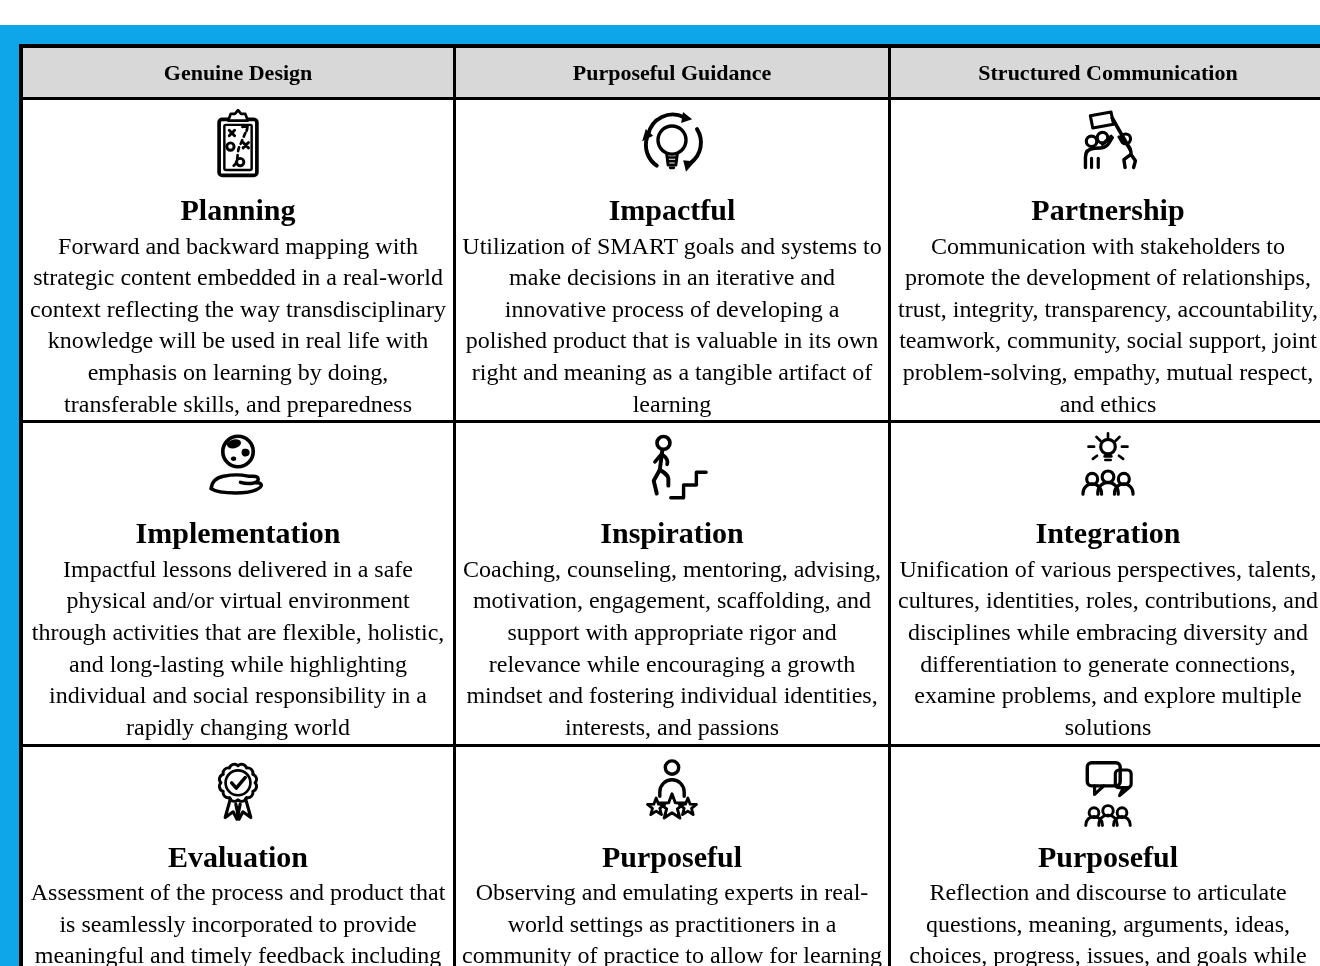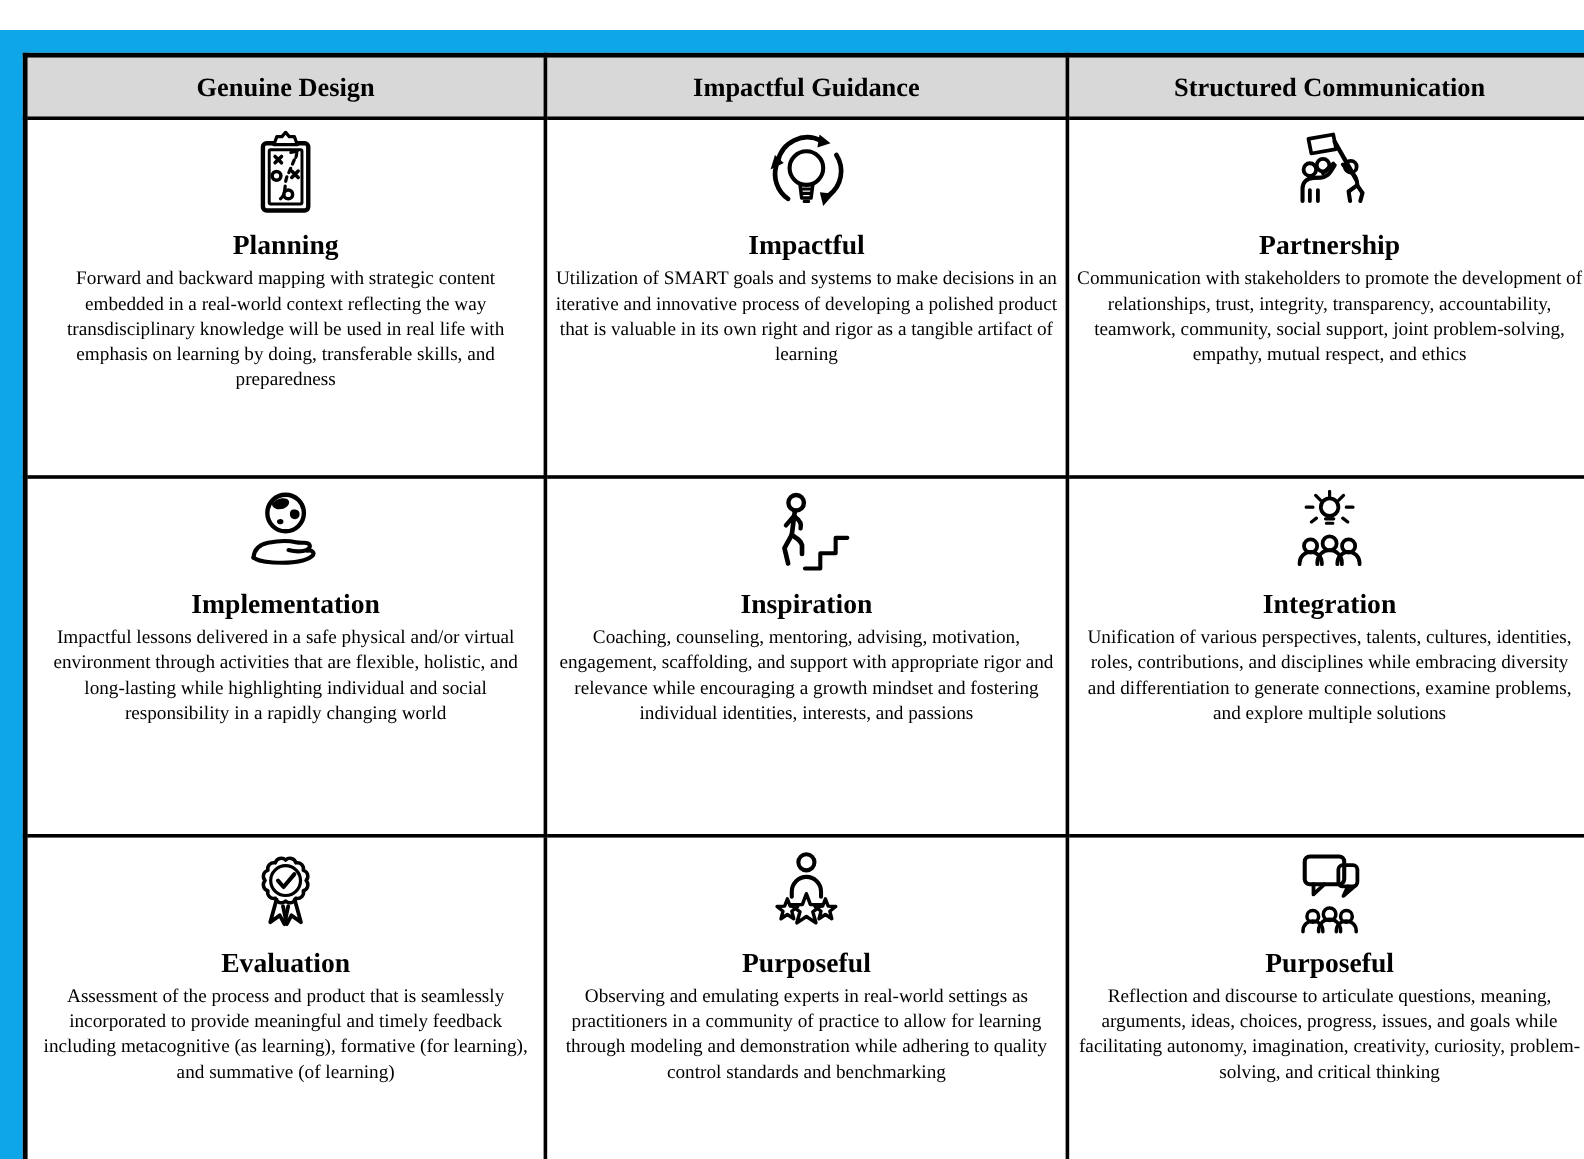--- a/index.html
+++ b/index.html
@@ -8,37 +8,37 @@
   table.framework{border-collapse:collapse;width:1310px;height:956px;table-layout:fixed;
         border:4px solid #000;background:#fff;}
   th,td{border:3px solid #000;vertical-align:top;text-align:center;overflow:hidden;}
   th.col-header{background:#d8d8d8;font-weight:bold;font-size:22px;height:45px;
         vertical-align:middle;padding:2px 4px;}
   td.cell{background:#ffffff;padding:3px 5px 0 5px;}
   tr.r1{height:299px;} tr.r2{height:299px;} tr.r3{height:304px;}
   .icon-wrap{height:84px;display:flex;align-items:center;justify-content:center;padding-top:3px;}
   .icon-wrap svg{display:block;}
   .ic{stroke:#000;fill:none;stroke-linecap:round;stroke-linejoin:round;}
-  .cell-title{font-weight:bold;font-size:23px;line-height:1.25;margin:1px 0 2px 0;}
-  .cell-desc{font-size:16px;line-height:1.318;padding:0 1px;}
+  .cell-title{font-weight:bold;font-size:30px;line-height:1.25;margin:1px 0 2px 0;}
+  .cell-desc{font-size:24px;line-height:1.318;padding:0 1px;}
 </style>
 </head>
 <body>
 
 <div class="page">
 <table class="framework">
   <colgroup>
         <col style="width:33.2%">
         <col style="width:33.3%">
         <col style="width:33.5%">
       </colgroup>
   <thead>
     <tr>
       <th class="col-header">Genuine Design</th>
-      <th class="col-header">Impactful Guidance</th>
+      <th class="col-header">Purposeful Guidance</th>
       <th class="col-header">Structured Communication</th>
     </tr>
   </thead>
   <tbody>
     <tr class="r1">
       <td class="cell">
         <div class="icon-wrap">
           <svg width="78" height="78" viewBox="0 0 64 64">
             <rect class="ic" x="16.5" y="8.5" width="31" height="46" rx="2.5" stroke-width="3"></rect>
             <rect class="ic" x="20.8" y="13" width="22.4" height="37" rx="1" stroke-width="2"></rect>
@@ -62,21 +62,21 @@
             <path class="ic" d="M28.2 39.8 H35.8 M28.6 42.8 H35.4 M30.5 48.3 H33.5" stroke-width="2.2"></path>
             <path class="ic" d="M12.5 21 A20.5 20.5 0 0 1 42 6.8" stroke-width="3.2"></path>
             <polygon points="41,2.5 48.5,8.5 39.5,11.5" fill="#000"></polygon>
             <path class="ic" d="M52.5 16.5 A20.5 20.5 0 0 1 47.5 44" stroke-width="3.2"></path>
             <polygon points="50.8,43 43.5,51.5 41.2,42" fill="#000"></polygon>
             <path class="ic" d="M19.5 46.5 A20.5 20.5 0 0 1 11.5 23.5" stroke-width="3.2"></path>
             <polygon points="7.5,26.5 10.5,16.5 16.5,22" fill="#000"></polygon>
           </svg>
         </div>
         <div class="cell-title">Impactful</div>
-        <div class="cell-desc">Utilization of SMART goals and systems to make decisions in an iterative and innovative process of developing a polished product that is valuable in its own right and rigor as a tangible artifact of learning</div>
+        <div class="cell-desc">Utilization of SMART goals and systems to make decisions in an iterative and innovative process of developing a polished product that is valuable in its own right and meaning as a tangible artifact of learning</div>
       </td>
       <td class="cell">
         <div class="icon-wrap">
           <svg width="80" height="78" viewBox="0 0 64 64">
             <path class="ic" d="M19.5 15.5 L17.5 5.5 L34.5 2.5 L36.5 12.5 Z" stroke-width="2.5" fill="#fff"></path>
             <path class="ic" d="M35.5 7.5 L50 33" stroke-width="3"></path>
             <path class="ic" d="M13.5 48 V39.5 C13.5 35 16.5 32.5 21 32.2 L26 32 C29.5 31.8 31.5 30 33 27.5 L35.5 23.5" stroke-width="2.8"></path>
             <path class="ic" d="M27.5 29 L34.5 22.5" stroke-width="2.8"></path>
             <circle class="ic" cx="18.5" cy="26.5" r="4.3" stroke-width="2.6" fill="#fff"></circle>
             <circle class="ic" cx="27.5" cy="23.5" r="4.3" stroke-width="2.6" fill="#fff"></circle>

